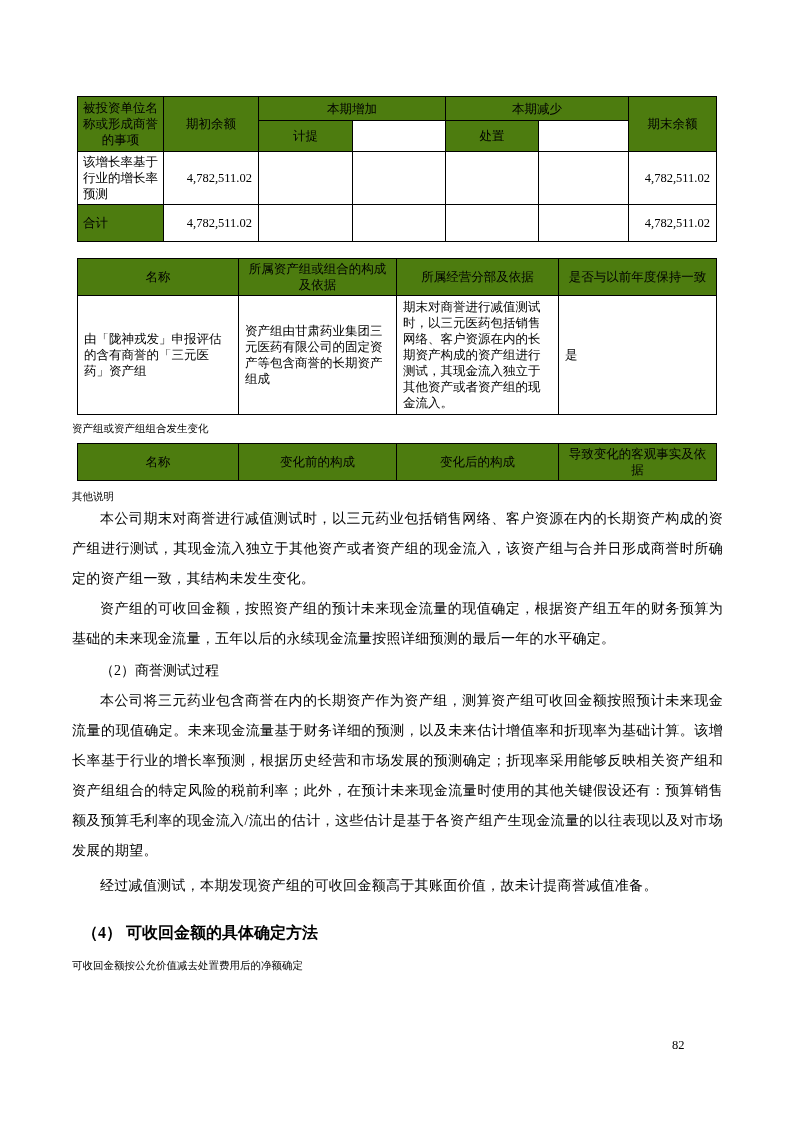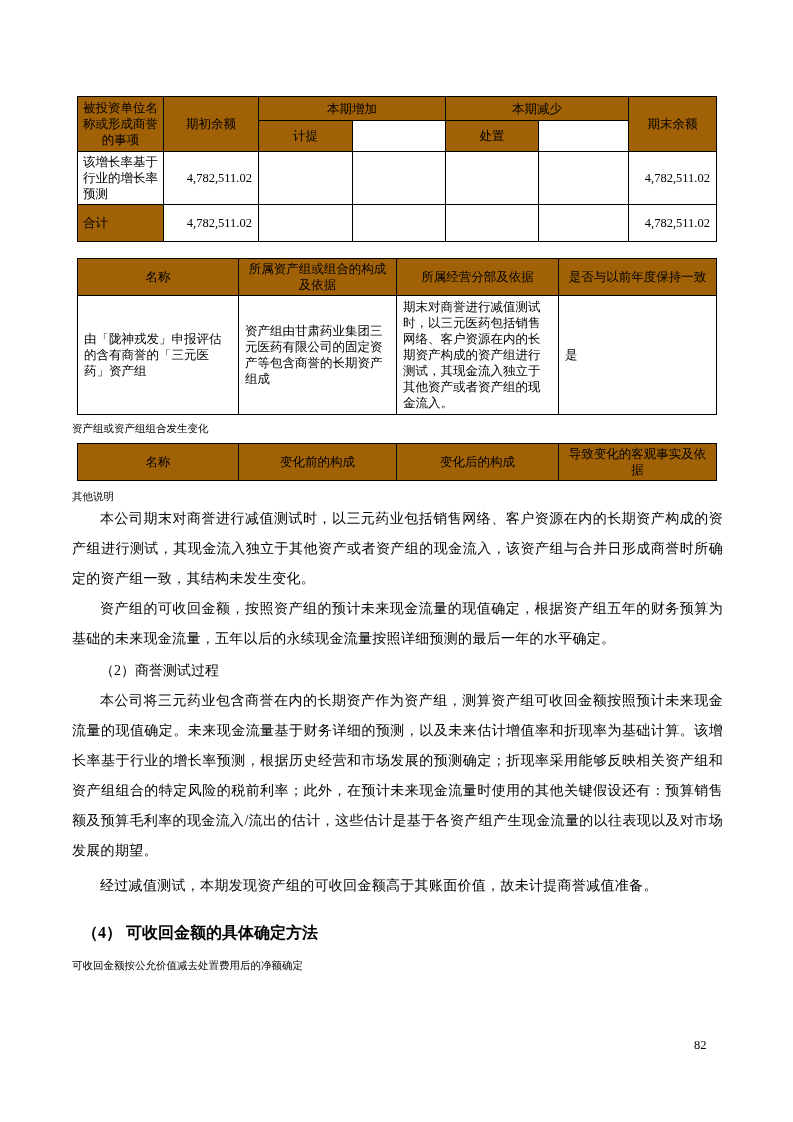--- a/index.html
+++ b/index.html
@@ -27,21 +27,21 @@
     font-size: 12.5px;
   }
   td, th {
     border: 1px solid #000;
     padding: 2px 5px;
     font-weight: normal;
     line-height: 16px;
     word-break: break-all;
     vertical-align: middle;
   }
-  .g { background: #a16207; }
+  .g { background: #4d7c0f; }
   .c { text-align: center; }
   .num { text-align: right; padding-right: 6px; white-space: nowrap; }
   .left { text-align: left; }
   .sec-heading {
     font-weight: bold;
     font-size: 15px;
     line-height: 20px;
     margin: 17px 0 0 10px;
   }
   .sec-heading-4 {
@@ -71,21 +71,21 @@
     line-height: 30px;
     text-indent: 2em;
     text-align: justify;
     margin: 0;
     letter-spacing: 0.3px;
   }
   .para-gap { margin-top: 5px; }
   .note-4 { margin-top: 16px; }
   .page-number {
     position: absolute;
-    left: 694px;
+    left: 672px;
     top: 1038px;
     font-size: 12.5px;
   }
   .tbl-2 th { height: 18px; }
   .tbl-2 .hdr th { padding: 2px 4px; }
   .tbl-2 td { padding: 3px 6px; }
 </style>
 </head>
 <body>
 

